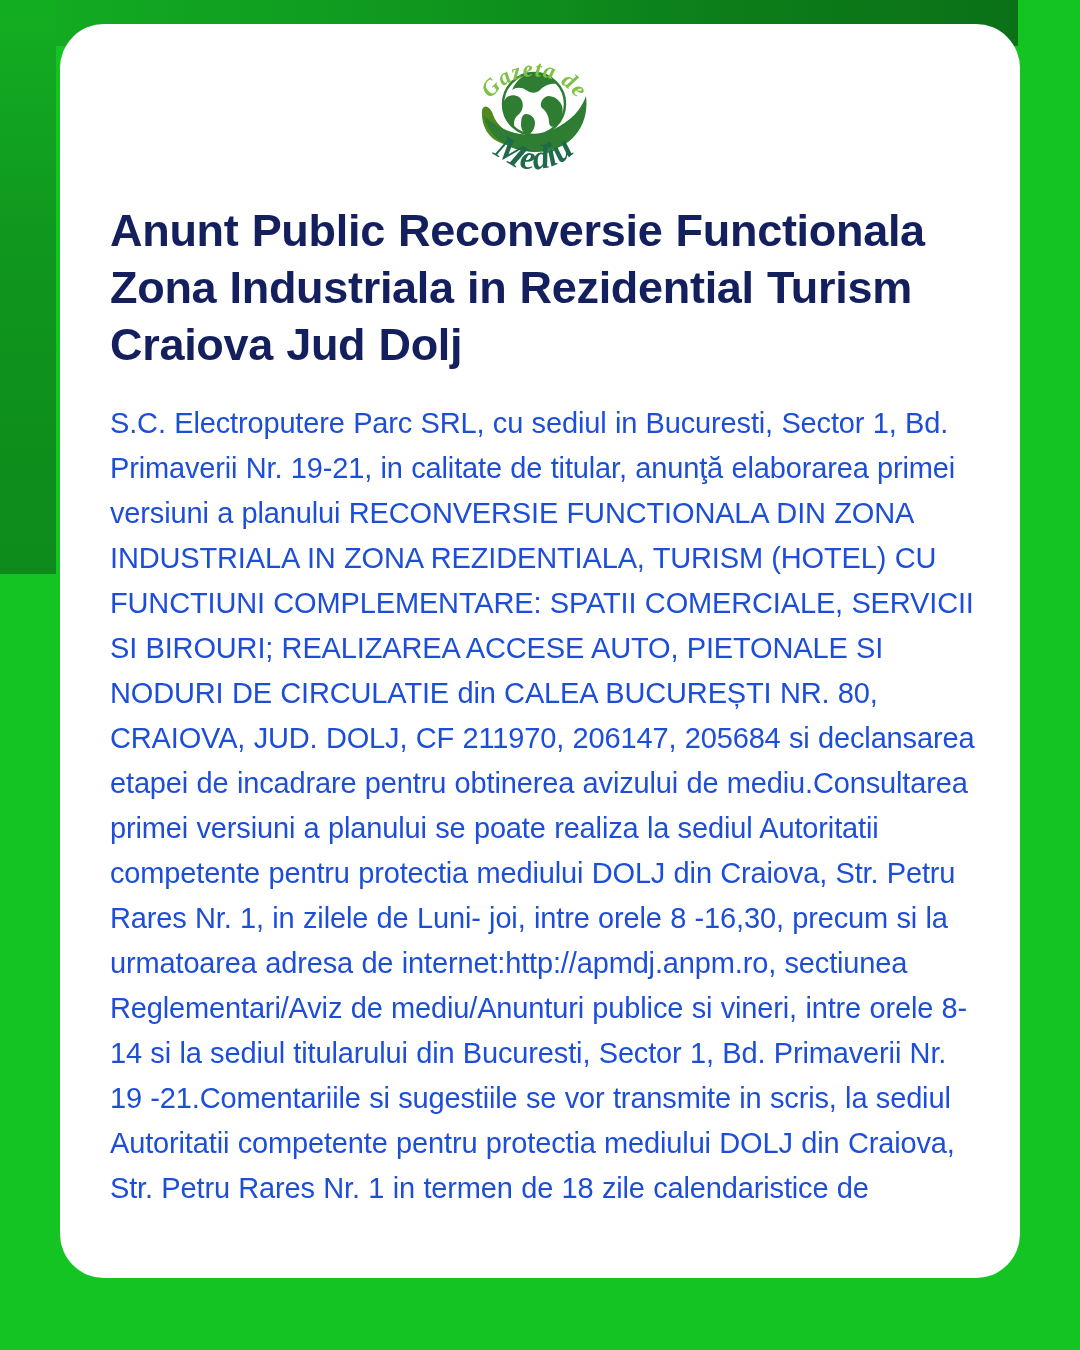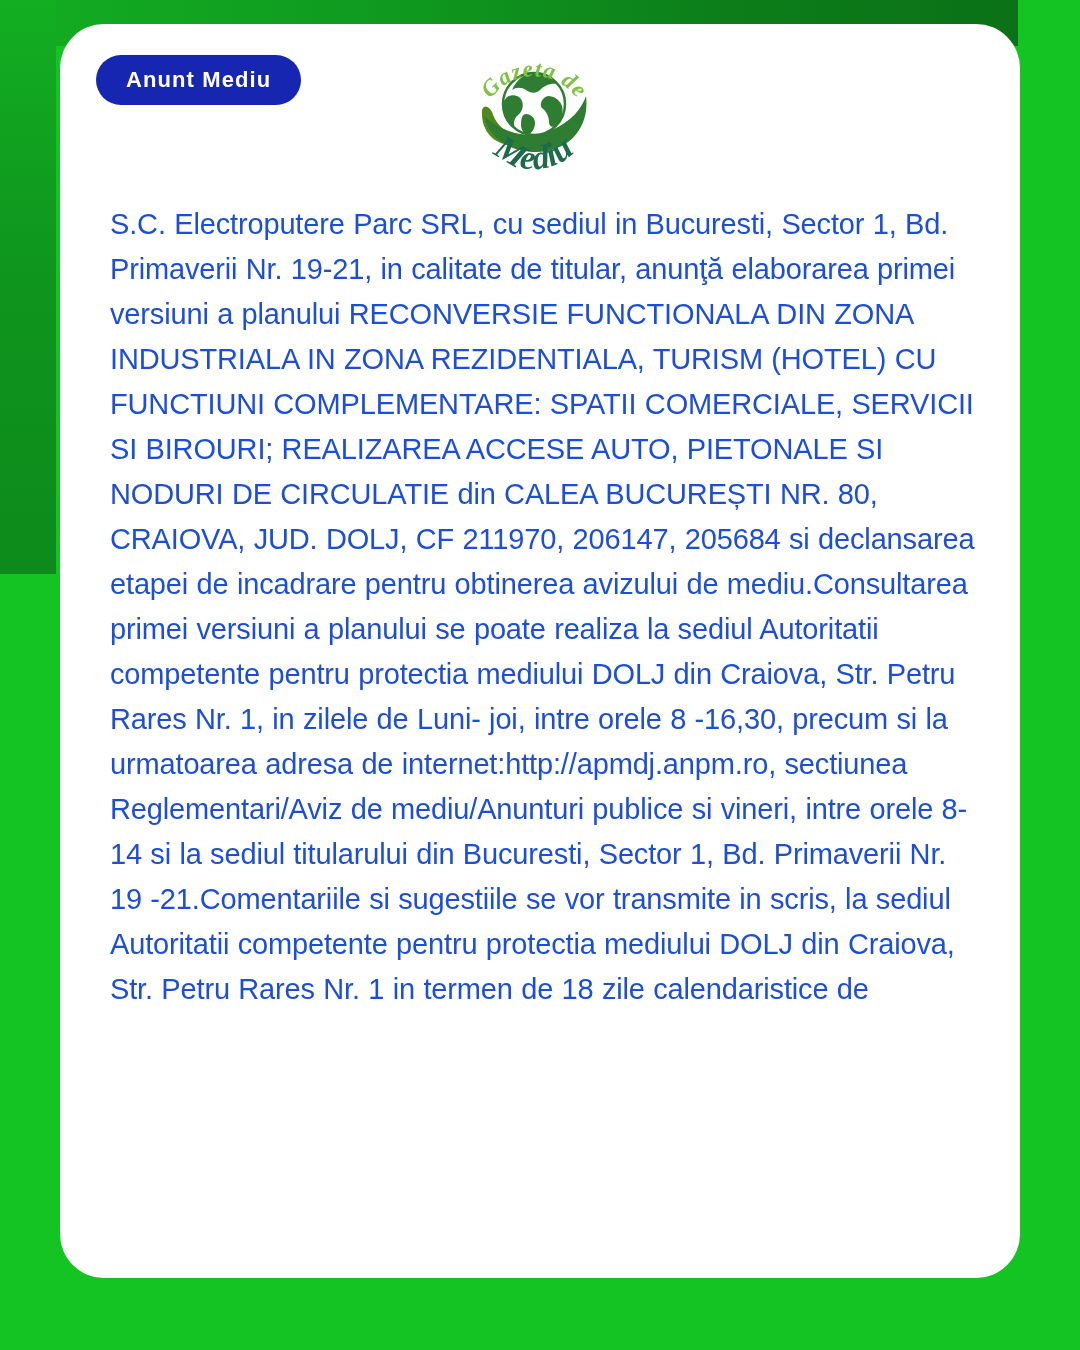--- a/index.html
+++ b/index.html
@@ -124,21 +124,20 @@
 <div id="poster">
 
   <div class="band-top"></div>
   <div class="band-left"></div>
 
   <div class="card">
     <div class="card-inner">
 
       <div class="header">
 
-        <div class="badge">Anunt Mediu</div>
 
         <div class="logo">
           <svg viewBox="0 0 140 140" width="140" height="140" aria-hidden="true">
             <defs>
               <path id="arcTop" d="M 20,78 A 52,52 0 0 1 120,78" fill="none"></path>
               <path id="arcBottom" d="M 16,92 A 56,56 0 0 0 124,92" fill="none"></path>
             </defs>
 
             <path d="M 18,74 C 16,104 44,118 72,104 C 56,104 34,96 28,76 C 25,70 20,68 18,74 Z" fill="#4e8a1e"></path>
 
@@ -161,18 +160,19 @@
             <text font-family="'Liberation Serif', serif" font-size="23" font-style="italic" font-weight="700" fill="#7dc242" letter-spacing="1">
               <textPath href="#arcTop" startOffset="50%" text-anchor="middle">Gazeta de</textPath>
             </text>
             <text font-family="'Liberation Serif', serif" font-size="34" font-style="italic" font-weight="700" fill="#1d6b4a">
               <textPath href="#arcBottom" startOffset="50%" text-anchor="middle">Mediu</textPath>
             </text>
           </svg>
         </div>
       </div>
 
+      <h1 class="title">Anunt Public Reconversie Functionala Zona Industriala in Rezidential Turism Craiova Jud Dolj</h1>
 
       <p class="body-text">S.C. Electroputere Parc SRL, cu sediul in Bucuresti, Sector 1, Bd. Primaverii Nr. 19-21, in calitate de titular, anunţă elaborarea primei versiuni a planului RECONVERSIE FUNCTIONALA DIN ZONA INDUSTRIALA IN ZONA REZIDENTIALA, TURISM (HOTEL) CU FUNCTIUNI COMPLEMENTARE: SPATII COMERCIALE, SERVICII SI BIROURI; REALIZAREA ACCESE AUTO, PIETONALE SI NODURI DE CIRCULATIE din CALEA BUCUREȘTI NR. 80, CRAIOVA, JUD. DOLJ, CF 211970, 206147, 205684 si declansarea etapei de incadrare pentru obtinerea avizului de mediu.Consultarea primei versiuni a planului se poate realiza la sediul Autoritatii competente pentru protectia mediului DOLJ din Craiova, Str. Petru Rares Nr. 1, in zilele de Luni- joi, intre orele 8 -16,30, precum si la urmatoarea adresa de internet:http://apmdj.anpm.ro, sectiunea Reglementari/Aviz de mediu/Anunturi publice si vineri, intre orele 8- 14 si la sediul titularului din Bucuresti, Sector 1, Bd. Primaverii Nr. 19 -21.Comentariile si sugestiile se vor transmite in scris, la sediul Autoritatii competente pentru protectia mediului DOLJ din Craiova, Str. Petru Rares Nr. 1 in termen de 18 zile calendaristice de</p>
 
     </div>
   </div>
 </div>
 
 </body></html>

